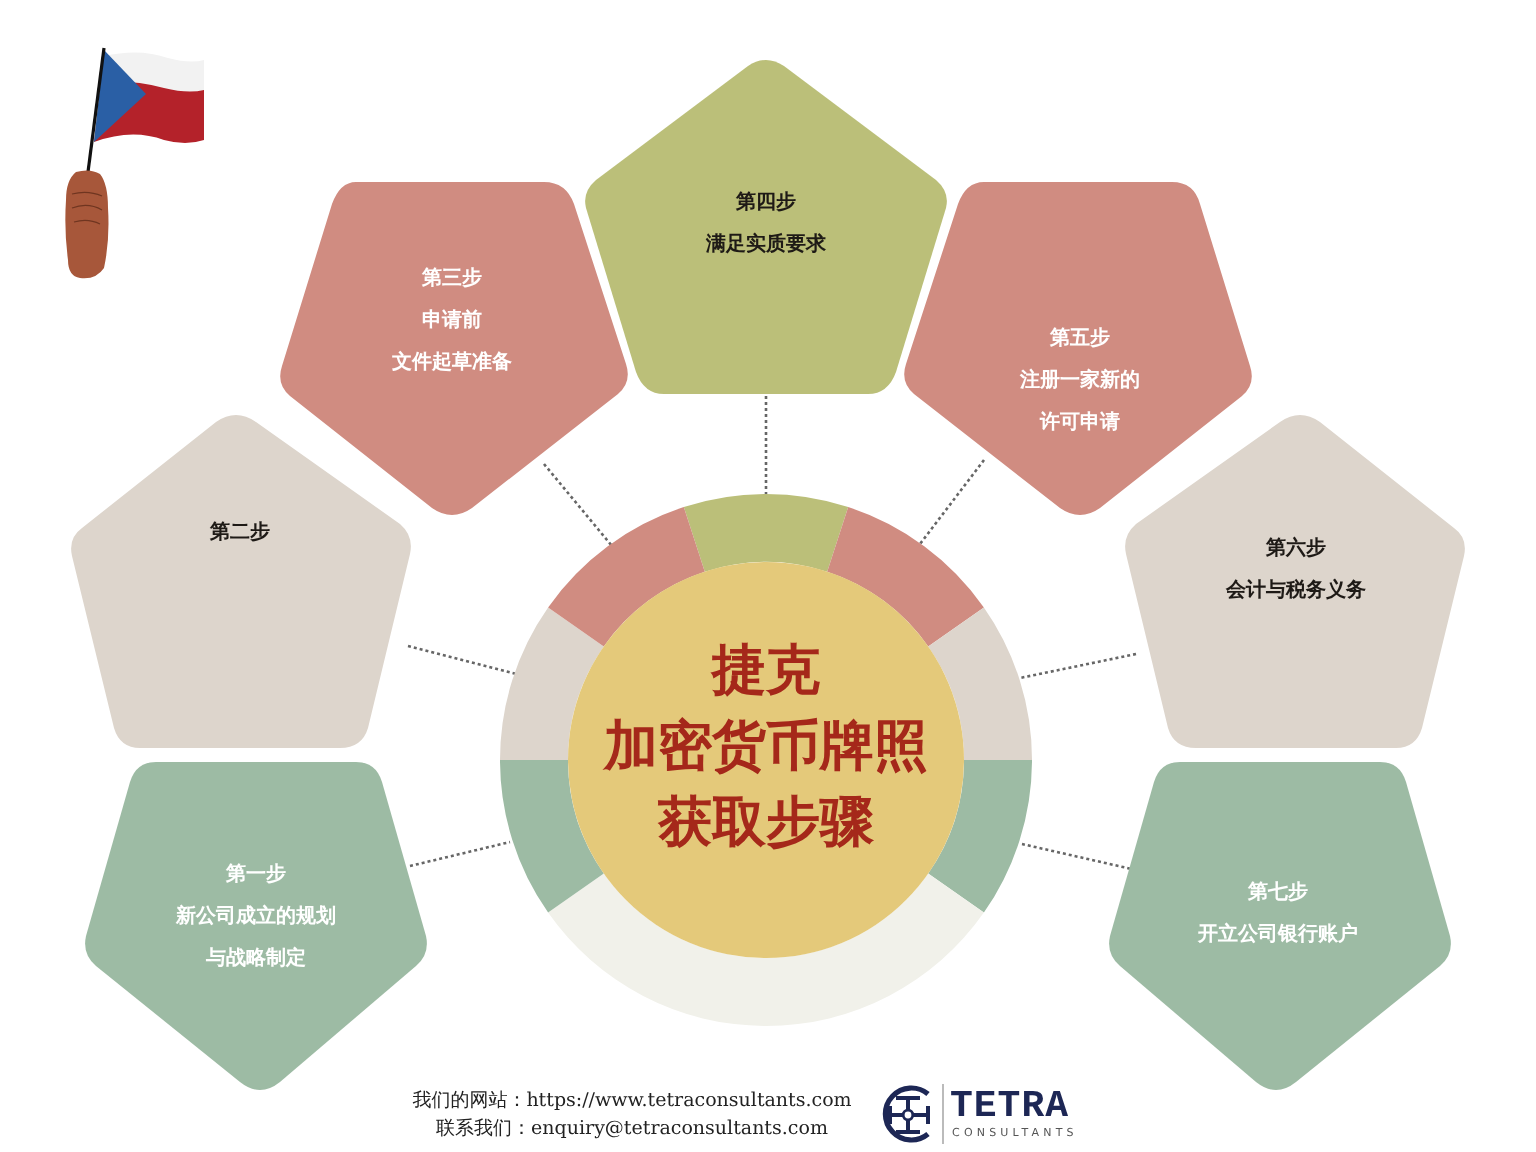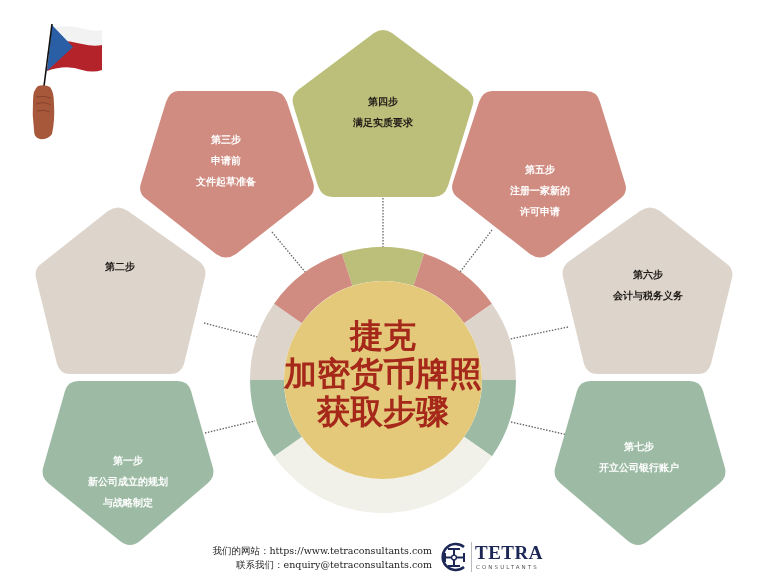--- a/index.html
+++ b/index.html
@@ -5,29 +5,29 @@
   html, body { margin:0; padding:0; }
   body { width:768px; height:576px; background:#ffffff; position:relative; overflow:hidden;
          font-family: "DejaVu Serif", "Liberation Serif", serif; }
   #canvas { position:absolute; left:0; top:0; width:768px; height:576px; }
   .label { position:absolute; text-align:center; font-weight:bold; font-size:10px; line-height:21px;
            font-family: "DejaVu Serif", "Liberation Serif", serif; }
   .label .line { display:block; white-space:nowrap; }
   .dark { color:#1e1a16; }
   .light { color:#ffffff; }
   .center-title { position:absolute; left:283px; top:317px; width:200px; text-align:center;
-                  color:#a5281a; font-weight:bold; font-size:33px; line-height:38px;
+                  color:#a5281a; font-weight:bold; font-size:27px; line-height:38px;
                   font-family: "DejaVu Serif", "Liberation Serif", serif; }
   .center-title .line { display:block; white-space:nowrap; }
-  .footer { position:absolute; left:200px; top:544px; width:232px; text-align:right;
+  .footer { position:absolute; left:200px; top:544px; width:232px; text-align:center;
             font-size:9.5px; line-height:14px; color:#222;
             font-family: "DejaVu Serif", "Liberation Serif", serif; }
   .footer .row { display:block; white-space:nowrap; }
   .logo { position:absolute; left:437px; top:540px; width:115px; height:34px; }
-  .logo-word { position:absolute; left:38px; top:2px; font-family:Liberation Serif, serif;
+  .logo-word { position:absolute; left:38px; top:2px; font-family:Liberation Mono, monospace;
                font-weight:bold; font-size:19px; letter-spacing:0.5px; color:#1d2755; }
   .logo-sub { position:absolute; left:39px; top:24px; font-family:"DejaVu Sans","Liberation Sans",sans-serif;
               font-size:5.5px; letter-spacing:2.1px; color:#555; }
 </style>
 </head>
 <body>
 
 <svg id="canvas" viewBox="0 0 768 576" xmlns="http://www.w3.org/2000/svg">
 
   <g stroke="#666" stroke-width="1.3" stroke-dasharray="1.5 1.5" fill="none">
@@ -85,21 +85,21 @@
     <span class="line">注册一家新的</span>
     <span class="line">许可申请</span>
   </div>
 <div class="label dark" id="lbl-1" style="left:40px; top:256px; width:160px;">
     <span class="line">第二步</span>
   </div>
 <div class="label dark" id="lbl-5" style="left:568px; top:264px; width:160px;">
     <span class="line">第六步</span>
     <span class="line">会计与税务义务</span>
   </div>
-<div class="label light" id="lbl-0" style="left:48px; top:450px; width:160px;">
+<div class="label light" id="lbl-0" style="left:48px; top:427px; width:160px;">
     <span class="line">第一步</span>
     <span class="line">新公司成立的规划</span>
     <span class="line">与战略制定</span>
   </div>
 <div class="label light" id="lbl-6" style="left:559px; top:436px; width:160px;">
     <span class="line">第七步</span>
     <span class="line">开立公司银行账户</span>
   </div>
 
 <div class="center-title">

